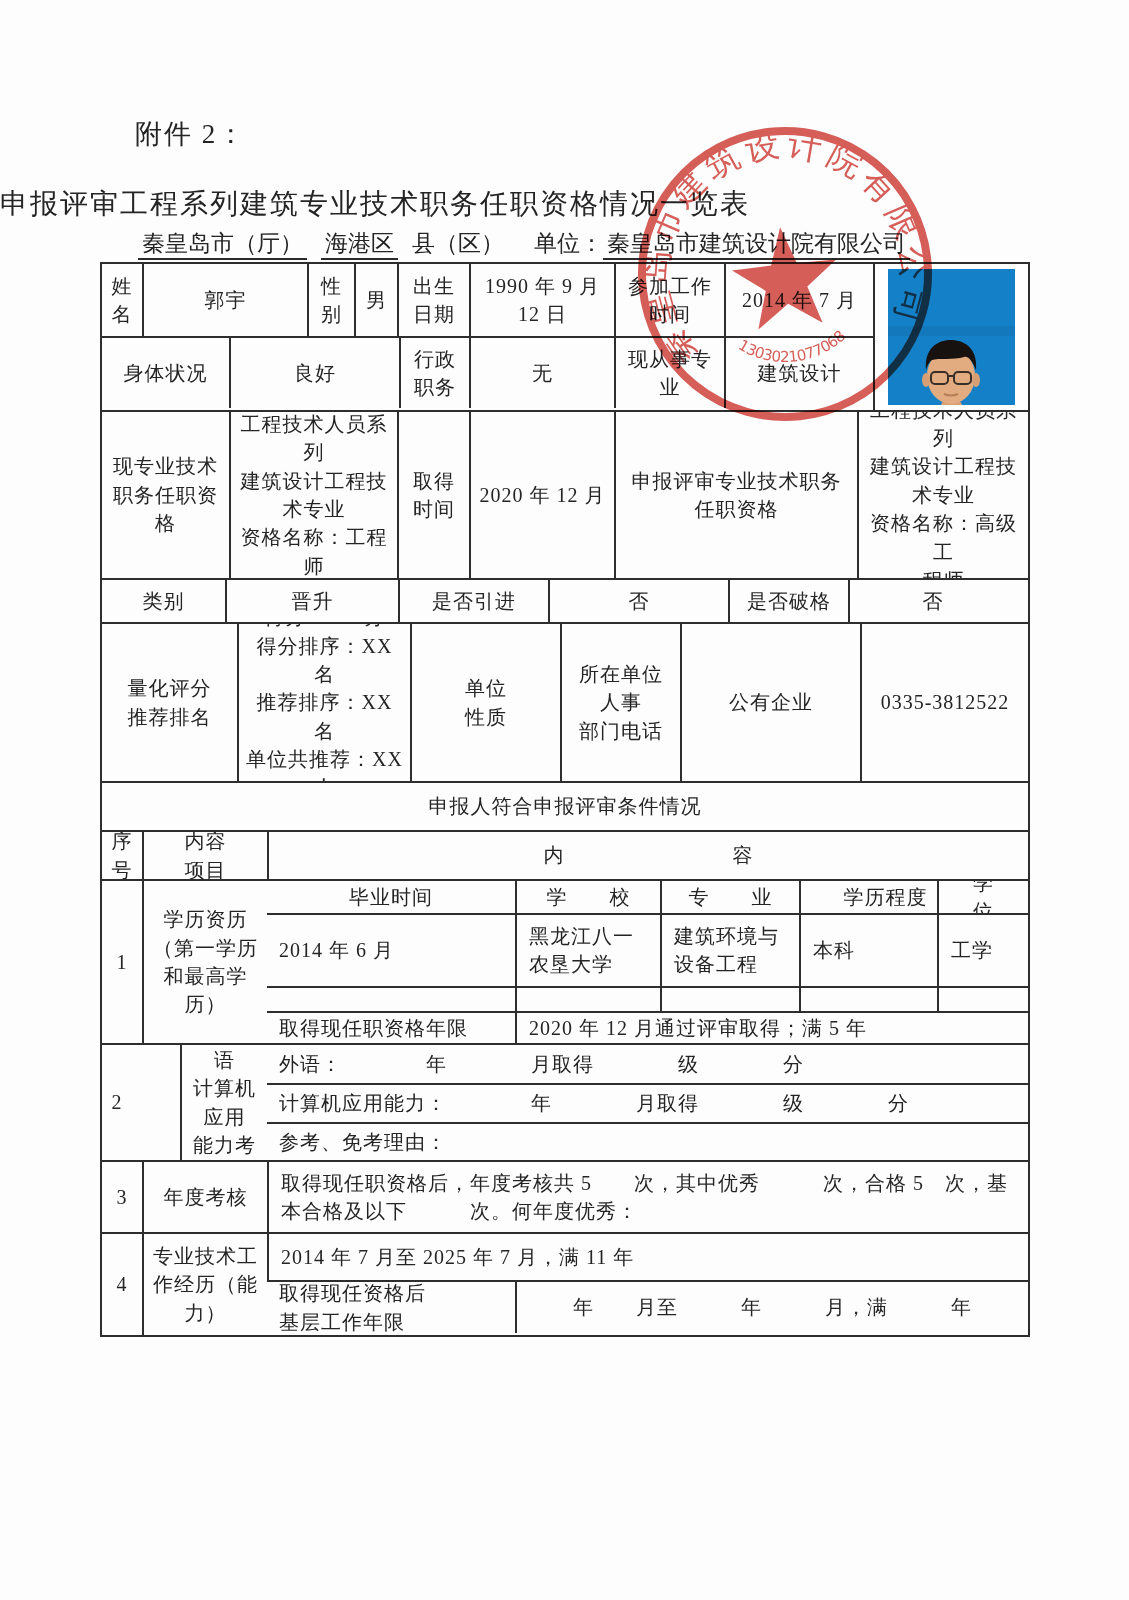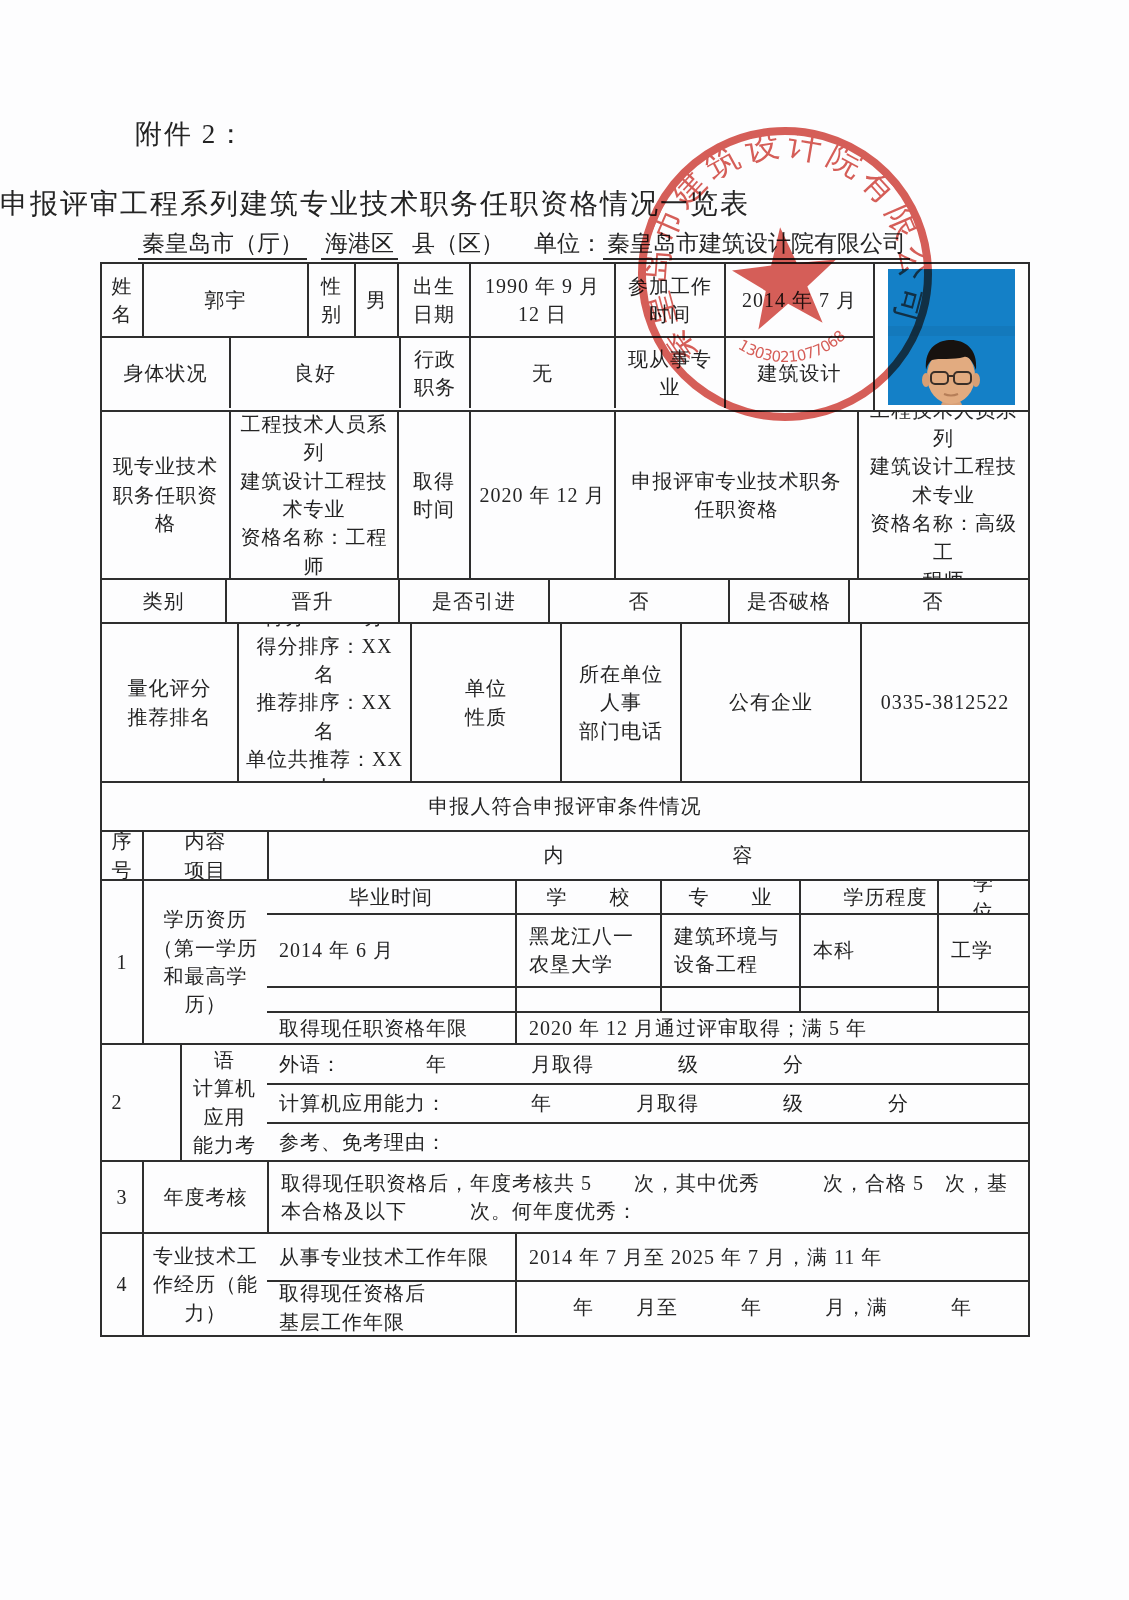--- a/index.html
+++ b/index.html
@@ -233,21 +233,20 @@
       <div class="c left" style="width:761px;">取得现任职资格后，年度考核共 5　　次，其中优秀　　　次，合格 5　次，基本合格及以下　　　次。何年度优秀：</div>
     </div>
 
     <div class="r bt" style="height:103px;">
       <div class="c first" style="width:40px;">4</div>
       <div class="c" style="width:125px;">专业技术工
 作经历（能
 力）</div>
       <div class="col" style="width:761px;">
         <div class="r" style="height:46px;">
-          <div class="c first left" style="width:248px;">从事专业技术工作年限</div>
           <div class="c left" style="width:513px;">2014 年 7 月至 2025 年 7 月，满 11 年</div>
         </div>
         <div class="r bt" style="height:53px;">
           <div class="c first left" style="width:248px;">取得现任资格后
 基层工作年限</div>
           <div class="c" style="width:513px;">年　　月至　　　年　　　月，满　　　年</div>
         </div>
       </div>
     </div>
 

